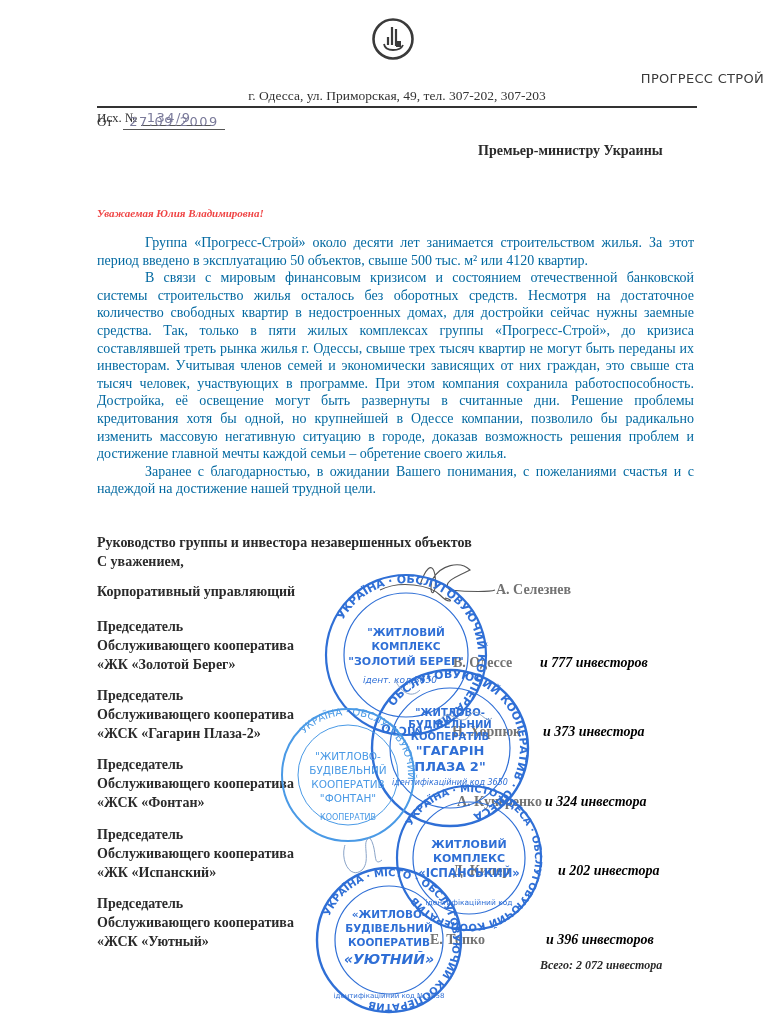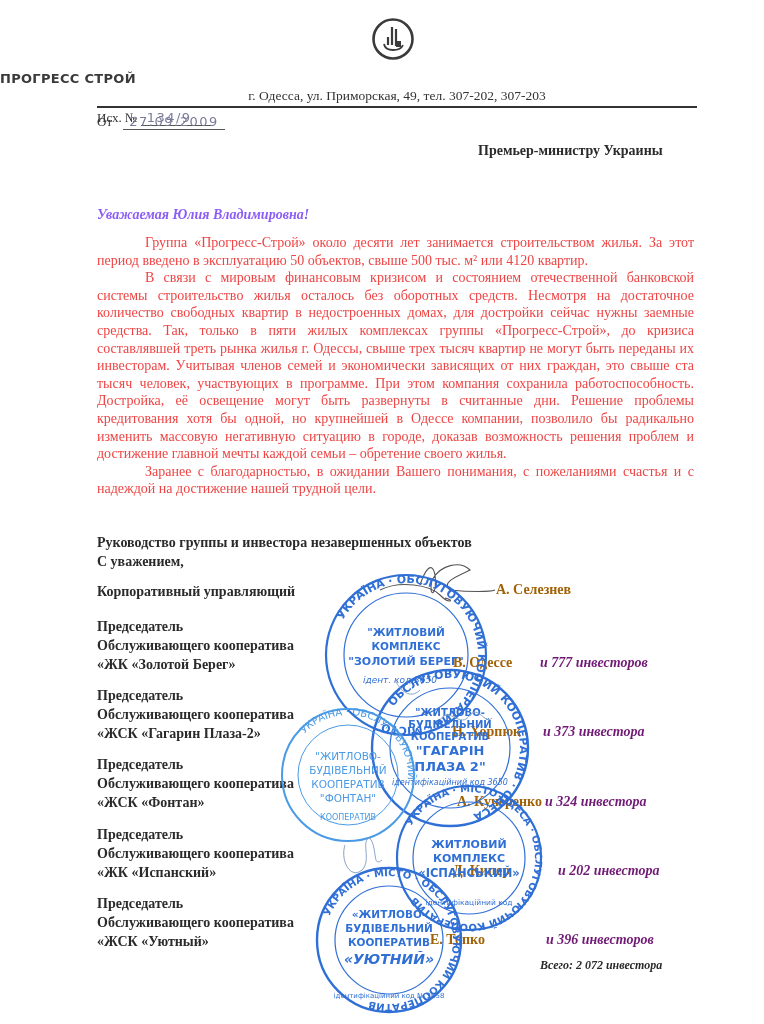--- a/index.html
+++ b/index.html
@@ -1,31 +1,31 @@
 <!DOCTYPE html>
 <html><head>
 <meta charset="utf-8">
 <style>
   html, body { margin:0; padding:0; background:#ffffff; }
   body { width:764px; height:1024px; position:relative; overflow:hidden; font-family:"Liberation Serif", serif; color:#2a2a2a; }
   .abs { position:absolute; }
   .logo { left:371px; top:17px; width:44px; height:44px; }
-  .company { left:0; width:764px; top:71px; text-align:left; font-family:"DejaVu Sans", sans-serif; font-size:13px; font-weight:bold; letter-spacing:0.3px; color:#3a3a3a; }
+  .company { left:0; width:764px; top:71px; text-align:right; font-family:"DejaVu Sans", sans-serif; font-size:13px; font-weight:normal; letter-spacing:0.3px; color:#3a3a3a; }
   .address { left:0; width:764px; top:88px; text-align:center; font-size:13.5px; color:#333; padding-left:30px; box-sizing:border-box;font-family:Liberation Serif, serif; }
   .rule { left:97px; top:106px; width:600px; height:2px; background:#333; }
   .ref { left:97px; font-size:13px; color:#333; }
   .ref .hand { font-family:"DejaVu Sans", sans-serif; color:#7a7a9a; font-size:13px; display:inline-block; border-bottom:1px solid #555; letter-spacing:1.5px; padding:0 6px; }
   .addressee { left:478px; font-size:14px; font-weight:bold; color:#2a2a2a; line-height:20px; }
-  .salutation { left:97px; top:207px; font-size:14px; font-weight:bold; font-style:italic; color:#8b5cf6; }
-  .body-text { left:97px; top:234px; width:597px; font-size:14px; line-height:17.6px; text-align:justify; color:#ef4444; }
+  .salutation { left:97px; top:207px; font-size:11px; font-weight:bold; font-style:italic; color:#ef4444; }
+  .body-text { left:97px; top:234px; width:597px; font-size:14px; line-height:17.6px; text-align:justify; color:#0369a1; }
   .body-text p { margin:0; text-indent:48px; }
   .closing { left:97px; font-size:14px; font-weight:bold; line-height:19px; color:#2a2a2a; }
   .sig-block { left:97px; font-size:14px; font-weight:bold; line-height:19px; color:#2a2a2a; }
-  .signer { font-size:14px; font-weight:bold; color:#a16207; }
-  .investors { font-size:14px; font-weight:bold; font-style:italic; color:#701a75; }
+  .signer { font-size:14px; font-weight:bold; color:#737373; }
+  .investors { font-size:14px; font-weight:bold; font-style:italic; color:#000000; }
   .total { left:540px; top:958px; font-size:12px; font-weight:bold; font-style:italic; color:#2a2a2a; }
   .stamps { left:0; top:0; width:764px; height:1024px; pointer-events:none; }
 </style>
 </head>
 <body>
 
 <svg class="abs logo" viewBox="0 0 44 44">
   <circle cx="22" cy="22" r="19.5" fill="none" stroke="#3a3a3a" stroke-width="2.6"></circle>
   <path d="M21 10 L21 28 M25 12 L25 29 M17 20 L17 28" stroke="#3a3a3a" stroke-width="2.2" fill="none"></path>
   <path d="M13 27 Q14 33 22 33 Q30 33 32 28" stroke="#3a3a3a" stroke-width="1.8" fill="none"></path>

